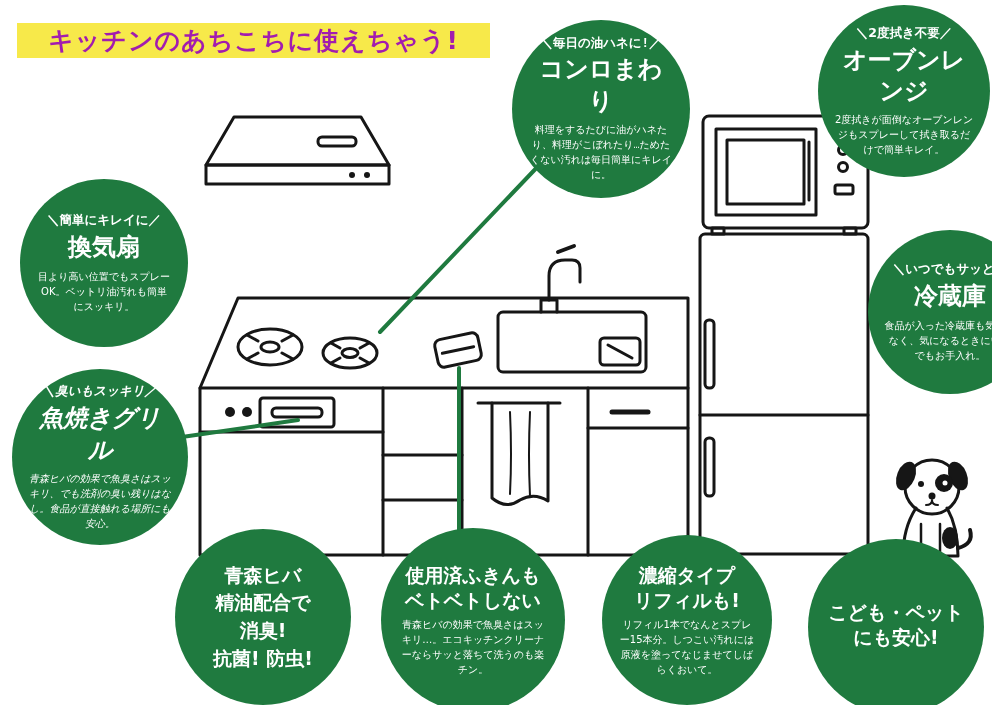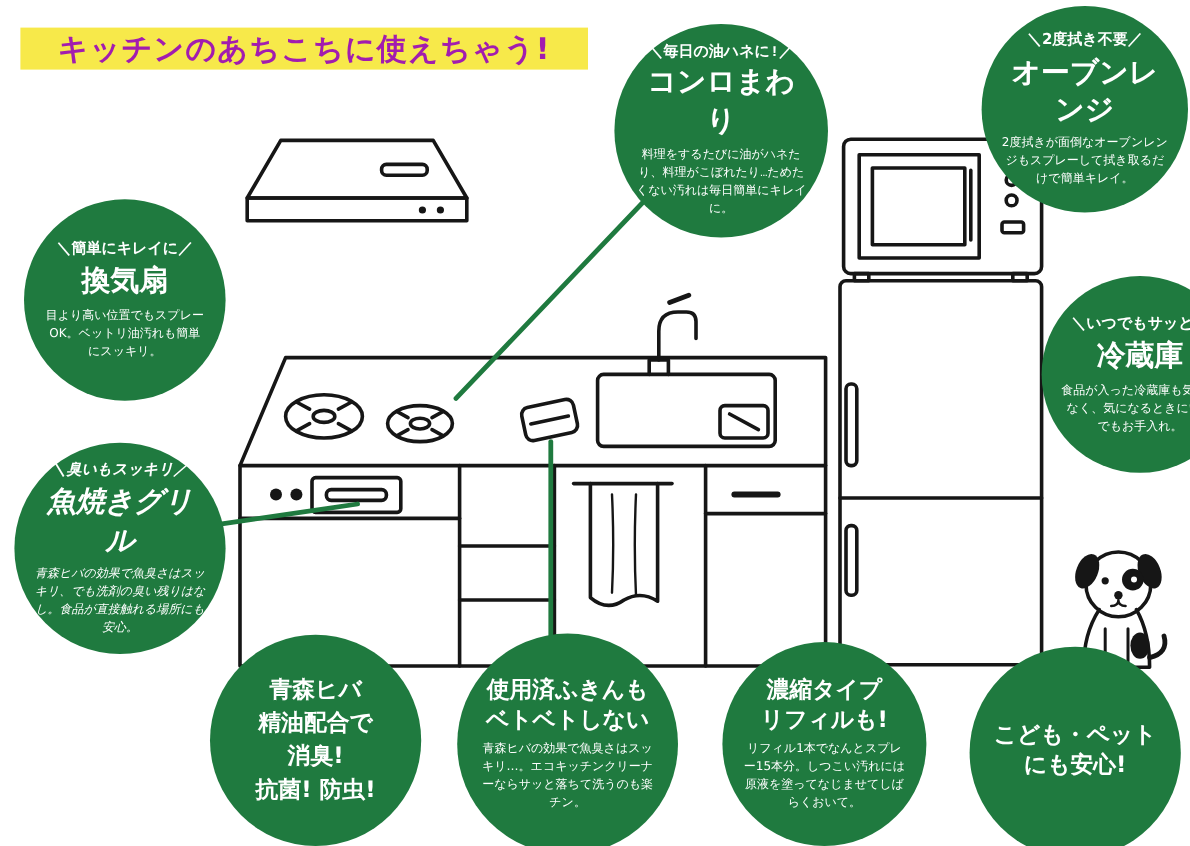--- a/index.html
+++ b/index.html
@@ -19,21 +19,21 @@
     background:var(--green,#1f7a3f); color:#fff;
     display:flex; flex-direction:column; align-items:center; justify-content:center;
     text-align:center; padding:10px 16px;
   }
   .callout .tag     { font-size:12.5px; font-weight:bold; margin-bottom:3px; white-space:nowrap; }
   .callout .heading { font-size:24px;  font-weight:bold; margin-bottom:5px; white-space:pre-line; line-height:1.3; }
   .callout .body    { font-size:10px; line-height:1.5; }
 
   .c-konro  { left:512px; top:20px;   width:178px; height:178px;font-family:Liberation Mono, monospace; }
   .c-oven   { left:818px; top:5px;   width:172px; height:172px; }
-  .c-fan    { left:20px;  top:166px; width:168px; height:168px; }
+  .c-fan    { left:20px;  top:179px; width:168px; height:168px; }
   .c-fridge { left:868px; top:230px; width:164px; height:164px; }
   .c-grill  { left:12px;  top:369px; width:176px; height:176px;font-style:italic; }
   .c-hiba   { left:175px; top:529px; width:176px; height:176px; }
   .c-fukin  { left:381px; top:528px; width:184px; height:184px; }
   .c-refill { left:602px; top:535px; width:170px; height:170px; }
   .c-safe   { left:808px; top:539px; width:176px; height:176px; }
 
   .c-hiba .heading   { font-size:19px; line-height:1.45; margin-bottom:0; }
   .c-fukin .heading, .c-refill .heading, .c-safe .heading { font-size:19px; }
   .c-refill .body { font-size:10px; }

